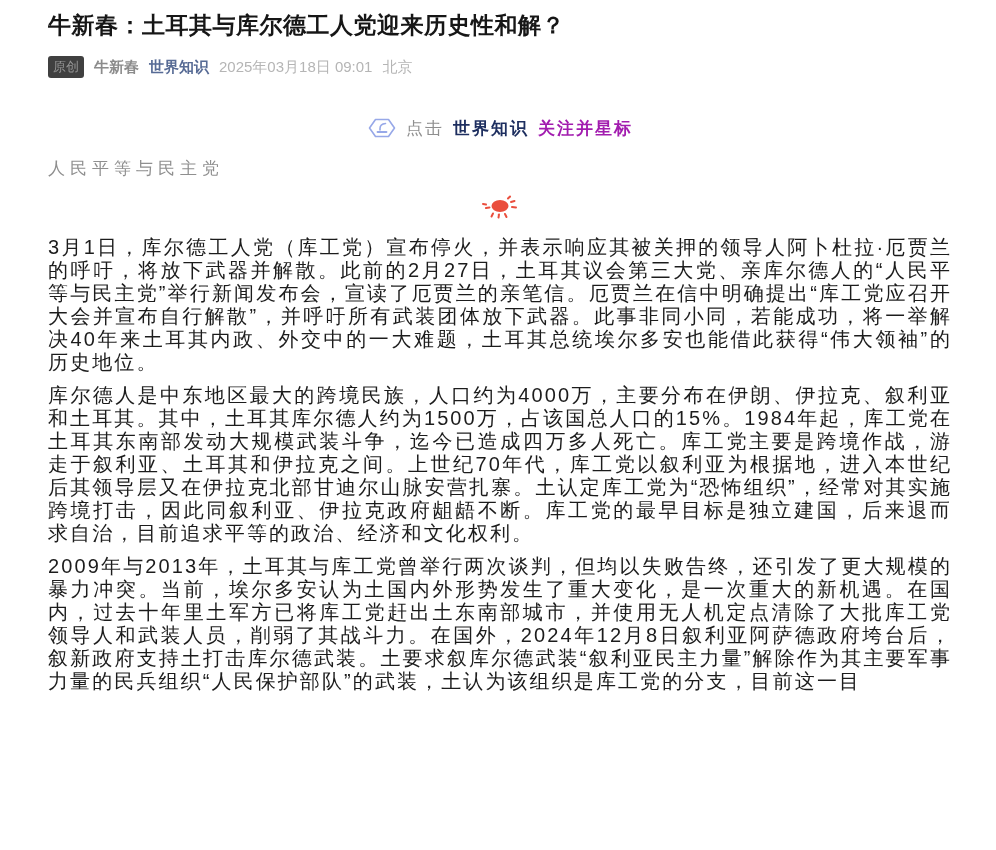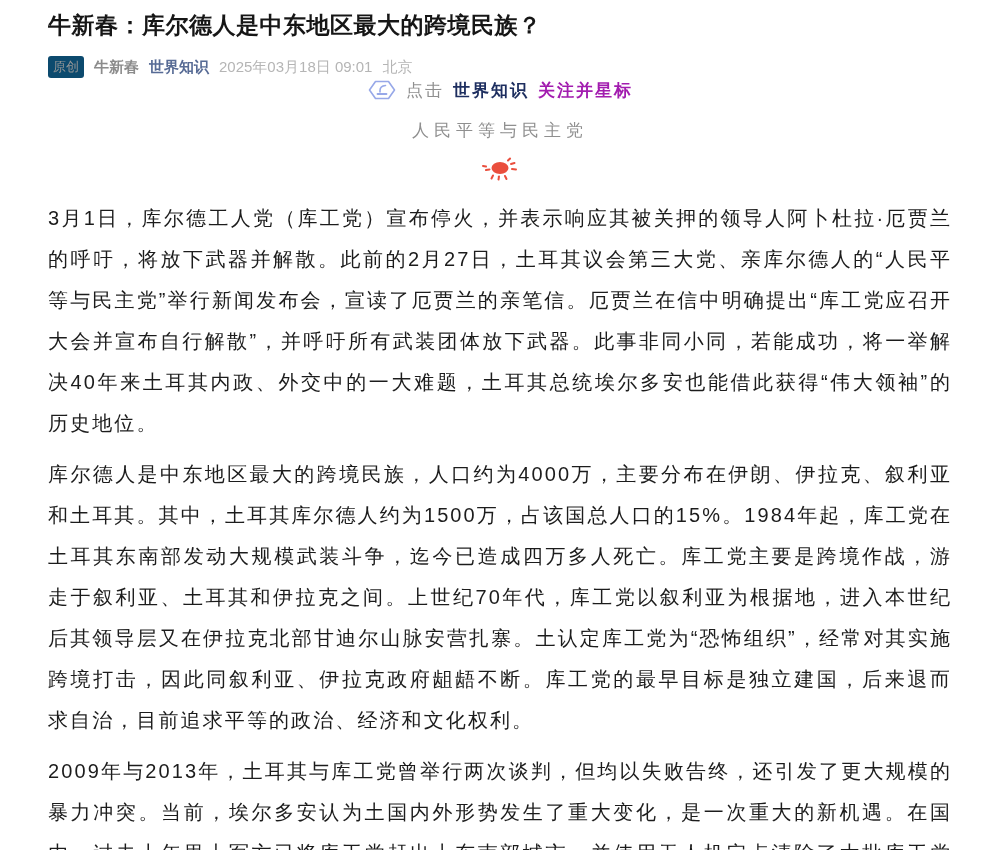--- a/index.html
+++ b/index.html
@@ -26,36 +26,36 @@
   
   .meta {
     margin-top: 15px;
     display: flex;
     align-items: center;
     font-size: 15px;
     gap: 10px;
     white-space: nowrap;
   }
   .badge {
-    background: #0c4a6e;
+    background: #404040;
     color: #979797;
     font-size: 13px;
     padding: 2px 5px;
     border-radius: 3px;
   }
   .author { color: #8c8c8c; font-weight: bold; }
   .account-link {
     color: #576b95;
     font-weight: 600;
     text-decoration: none;
     cursor: pointer;
   }
   .datetime, .location { color: #b5b5b5; }
   
-  .banner { text-align: center; }
+  .banner { margin-top: 38px; text-align: left; }
   .banner-line1 {
     display: flex;
     align-items: center;
     justify-content: center;
     gap: 9px;
     font-size: 17px;
   }
   .click-word { color: #8f8f8f; letter-spacing: 2px; }
   .banner-account {
     color: #1d2e5f;
@@ -73,34 +73,34 @@
     margin-top: 17px;
     font-size: 17px;
     color: #8f8f8f;
     letter-spacing: 5px;
   }
   .sun-wrap { margin-top: 13px; height: 26px; }
   
   .article-body { margin-top: 17px; }
   .article-body p {
     font-size: 20px;
-    line-height: 41px;
+    line-height: 23px;
     letter-spacing: 2.1px;
     color: #1c1c1c;
     text-align: justify;
     margin-bottom: 10px;
   }
   .icon-svg { display: block; }
 </style>
 </head>
 <body>
 
 <div class="page">
 
-  <h1 class="title">牛新春：库尔德人是中东地区最大的跨境民族？</h1>
+  <h1 class="title">牛新春：土耳其与库尔德工人党迎来历史性和解？</h1>
 
   <div class="meta">
     <span class="badge">原创</span>
     <span class="author">牛新春</span>
     <a class="account-link">世界知识</a>
     <span class="datetime">2025年03月18日 09:01</span>
     <span class="location">北京</span>
   </div>
 
   <div class="banner">

